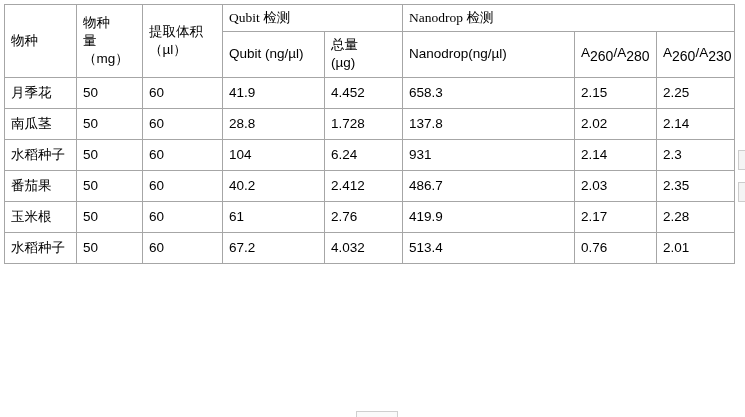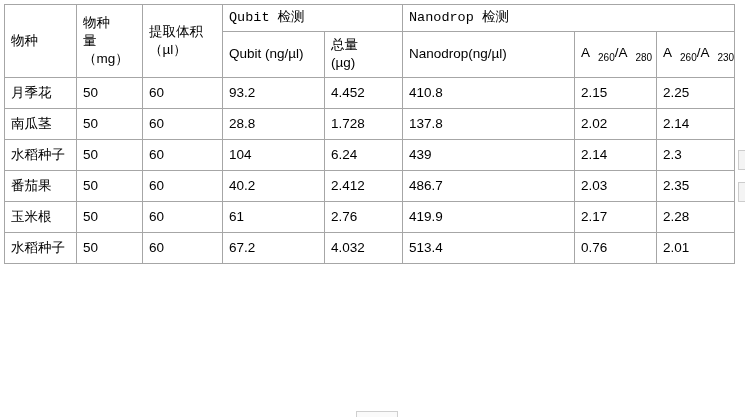--- a/index.html
+++ b/index.html
@@ -39,36 +39,35 @@
     font-size: 13.5px;
     vertical-align: middle;
     line-height: 1.35;
     text-align: left;
     font-weight: normal;
   }
   
   .hdr-group {
     text-align: left;
     font-weight: bold;
-    font-family: Liberation Mono, monospace;
+    font-family: Liberation Serif, serif;
     font-size: 15px;
   }
   .hdr-cell {
     font-weight: bold;
     font-family: Liberation Sans, sans-serif;
     font-size: 14px;
   }
   .hdr-cell-cn {
     font-weight: bold;
     font-size: 14px;
   }
   .sub {
-    font-size: 10px;
+    font-size: 14px;
     vertical-align: sub;
-    margin-left: 8px;
   }
   td.body-cell {
     font-size: 13.5px;
     height: 22px;
   }
   .species-cell {
     font-size: 13.5px;
   }
   
   col.c0 { width: 72px; }
@@ -144,43 +143,43 @@
         </td>
         <td class="hdr-cell">Nanodrop(ng/µl)</td>
         <td class="hdr-cell"><span>A</span><span class="sub">260</span><span>/A</span><span class="sub">280</span></td>
         <td class="hdr-cell"><span>A</span><span class="sub">260</span><span>/A</span><span class="sub">230</span></td>
       </tr>
 
       <tr>
         <td class="body-cell species-cell">月季花</td>
         <td class="body-cell">50</td>
         <td class="body-cell">60</td>
-        <td class="body-cell">93.2</td>
+        <td class="body-cell">41.9</td>
         <td class="body-cell">4.452</td>
-        <td class="body-cell">410.8</td>
+        <td class="body-cell">658.3</td>
         <td class="body-cell">2.15</td>
         <td class="body-cell">2.25</td>
       </tr>
       <tr>
         <td class="body-cell species-cell">南瓜茎</td>
         <td class="body-cell">50</td>
         <td class="body-cell">60</td>
         <td class="body-cell">28.8</td>
         <td class="body-cell">1.728</td>
         <td class="body-cell">137.8</td>
         <td class="body-cell">2.02</td>
         <td class="body-cell">2.14</td>
       </tr>
       <tr>
         <td class="body-cell species-cell">水稻种子</td>
         <td class="body-cell">50</td>
         <td class="body-cell">60</td>
         <td class="body-cell">104</td>
         <td class="body-cell">6.24</td>
-        <td class="body-cell">439</td>
+        <td class="body-cell">931</td>
         <td class="body-cell">2.14</td>
         <td class="body-cell">2.3</td>
       </tr>
       <tr>
         <td class="body-cell species-cell">番茄果</td>
         <td class="body-cell">50</td>
         <td class="body-cell">60</td>
         <td class="body-cell">40.2</td>
         <td class="body-cell">2.412</td>
         <td class="body-cell">486.7</td>

